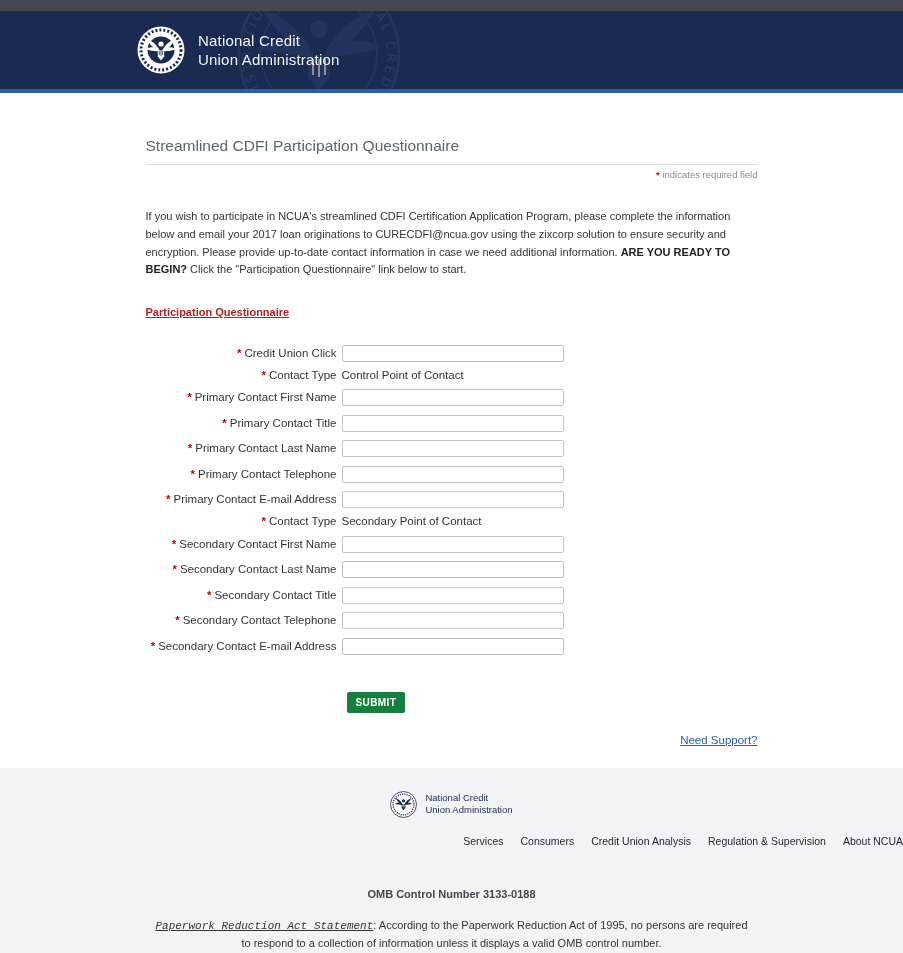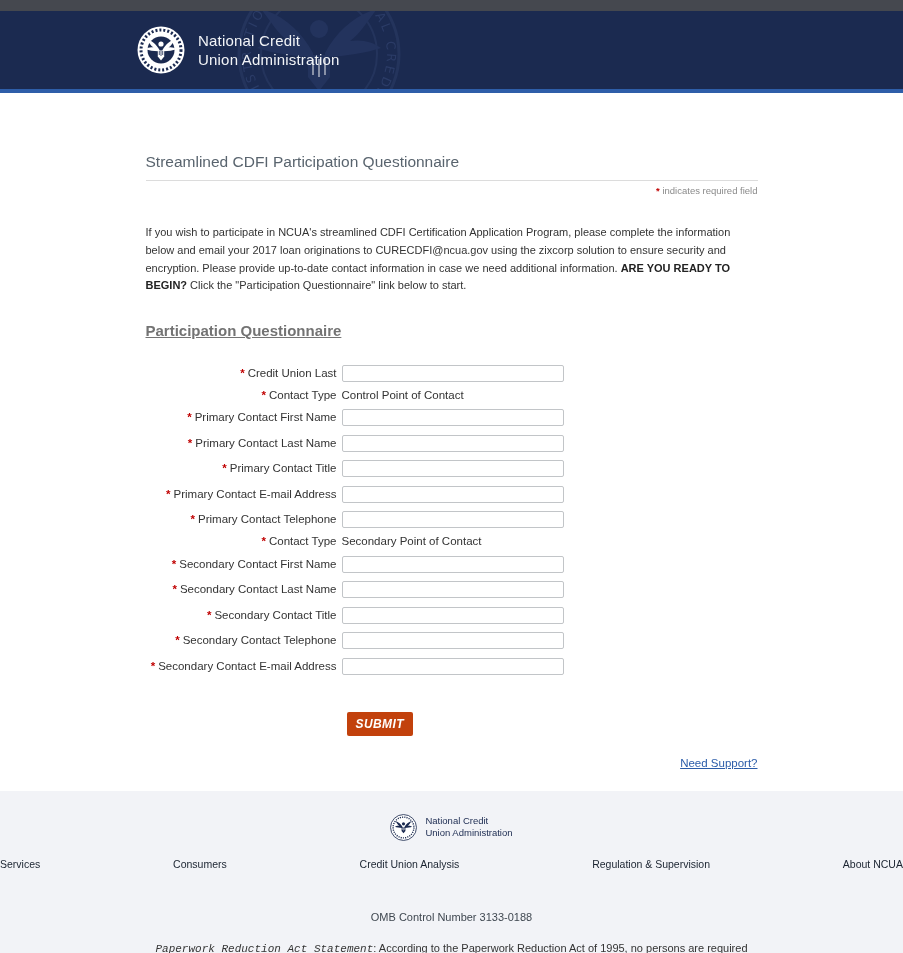--- a/index.html
+++ b/index.html
@@ -44,21 +44,21 @@
     font-size: 15px;
     line-height: 19px;
     font-weight: 400;
     letter-spacing: 0.2px;
   }
 
   
   main.container {
     width: 612px;
     margin: 0 auto;
-    padding-top: 60px;
+    padding-top: 44px;
     padding-bottom: 20px;
   }
   h1.page-title {
     font-size: 15.5px;
     font-weight: 400;
     color: #59646e;
     padding-bottom: 9px;
     border-bottom: 1px solid #dcdcdc;
   }
   .required-note {
@@ -71,23 +71,23 @@
   .intro {
     margin-top: 28px;
     font-size: 11px;
     line-height: 1.62;
     color: #333;
   }
   .intro b { color: #222; }
   a.section-link {
     display: inline-block;
     margin-top: 27px;
-    font-size: 15px;
+    font-size: 11px;
     font-weight: 700;
-    color: #737373;
+    color: #b91c1c;
     text-decoration: underline;
     cursor: pointer;
   }
 
   form.q-form { margin-top: 23px; }
   .form-row {
     display: flex;
     align-items: center;
     margin-bottom: 7px;
   }
@@ -109,31 +109,30 @@
     font-family: "Liberation Sans", sans-serif;
     font-size: 11px;
     color: #333;
     background: #fff;
   }
   .static-value { font-size: 11.5px; color: #333; }
 
   .submit-row { margin-top: 37px; }
   button.submit-btn {
     margin-left: 201px;
-    background: #c2410c;
+    background: #15803d;
     color: #ffffff;
     border: none;
     border-radius: 2px;
     font-family: "Liberation Sans", sans-serif;
-    font-size: 12px;
+    font-size: 10px;
     font-weight: 700;
     letter-spacing: 0.4px;
     padding: 5px 9px;
     cursor: pointer;
-    font-style: italic;
   }
   .support-row { margin-top: 17px; text-align: right; }
   a.support-link {
     font-size: 11.5px;
     color: #2b5ca9;
     text-decoration: underline;
     cursor: pointer;
   }
 
   
@@ -150,27 +149,27 @@
   }
   .footer-seal { width: 27px; height: 27px; }
   .footer-brand-text {
     font-size: 9.5px;
     line-height: 12px;
     color: #1b2a50;
   }
   .footer-nav {
     margin-top: 17px;
     display: flex;
-    justify-content: space-between;
+    justify-content: flex-end;
     gap: 17px;
     font-size: 10.5px;
     color: #1a2330;
   }
   .footer-nav a { color: #1a2330; text-decoration: none; cursor: pointer; }
-  .omb { margin-top: 41px; text-align: center; font-size: 11px; color: #3f4750; }
+  .omb { margin-top: 41px; text-align: center; font-size: 11px; color: #3f4750; font-weight: bold; }
   .pra {
     margin-top: 17px;
     width: 604px;
     margin-left: auto;
     margin-right: auto;
     text-align: center;
     font-size: 11px;
     line-height: 1.55;
     color: #333;
   }
@@ -240,52 +239,52 @@
 
   <p class="intro">
     <span>If you wish to participate in NCUA's streamlined CDFI Certification Application Program, please complete the information below and email your 2017 loan originations to CURECDFI@ncua.gov using the zixcorp solution to ensure security and encryption. Please provide up-to-date contact information in case we need additional information. </span><b>ARE YOU READY TO BEGIN?</b><span> Click the "Participation Questionnaire" link below to start.</span>
   </p>
 
   <a class="section-link">Participation Questionnaire</a>
 
   <form class="q-form">
 
     <div class="form-row">
-      <label class="form-label"><span class="req">*</span><span>Credit Union Last</span></label>
+      <label class="form-label"><span class="req">*</span><span>Credit Union Click</span></label>
       <div class="form-control"><input type="text" style=""></div>
     </div>
 
 
     <div class="form-row">
       <label class="form-label"><span class="req">*</span><span>Contact Type</span></label>
       <div class="form-control static-value">Control Point of Contact</div>
     </div>
 
     <div class="form-row">
       <label class="form-label"><span class="req">*</span><span>Primary Contact First Name</span></label>
       <div class="form-control"><input type="text" style=""></div>
     </div>
 
     <div class="form-row">
+      <label class="form-label"><span class="req">*</span><span>Primary Contact Title</span></label>
+      <div class="form-control"><input type="text" style=""></div>
+    </div>
+
+    <div class="form-row">
       <label class="form-label"><span class="req">*</span><span>Primary Contact Last Name</span></label>
       <div class="form-control"><input type="text" style=""></div>
     </div>
 
     <div class="form-row">
-      <label class="form-label"><span class="req">*</span><span>Primary Contact Title</span></label>
+      <label class="form-label"><span class="req">*</span><span>Primary Contact Telephone</span></label>
       <div class="form-control"><input type="text" style=""></div>
     </div>
 
     <div class="form-row">
       <label class="form-label"><span class="req">*</span><span>Primary Contact E-mail Address</span></label>
-      <div class="form-control"><input type="text" style=""></div>
-    </div>
-
-    <div class="form-row">
-      <label class="form-label"><span class="req">*</span><span>Primary Contact Telephone</span></label>
       <div class="form-control"><input type="text" style=""></div>
     </div>
 
     <div class="form-row">
       <label class="form-label"><span class="req">*</span><span>Contact Type</span></label>
       <div class="form-control static-value">Secondary Point of Contact</div>
     </div>
 
     <div class="form-row">
       <label class="form-label"><span class="req">*</span><span>Secondary Contact First Name</span></label>

